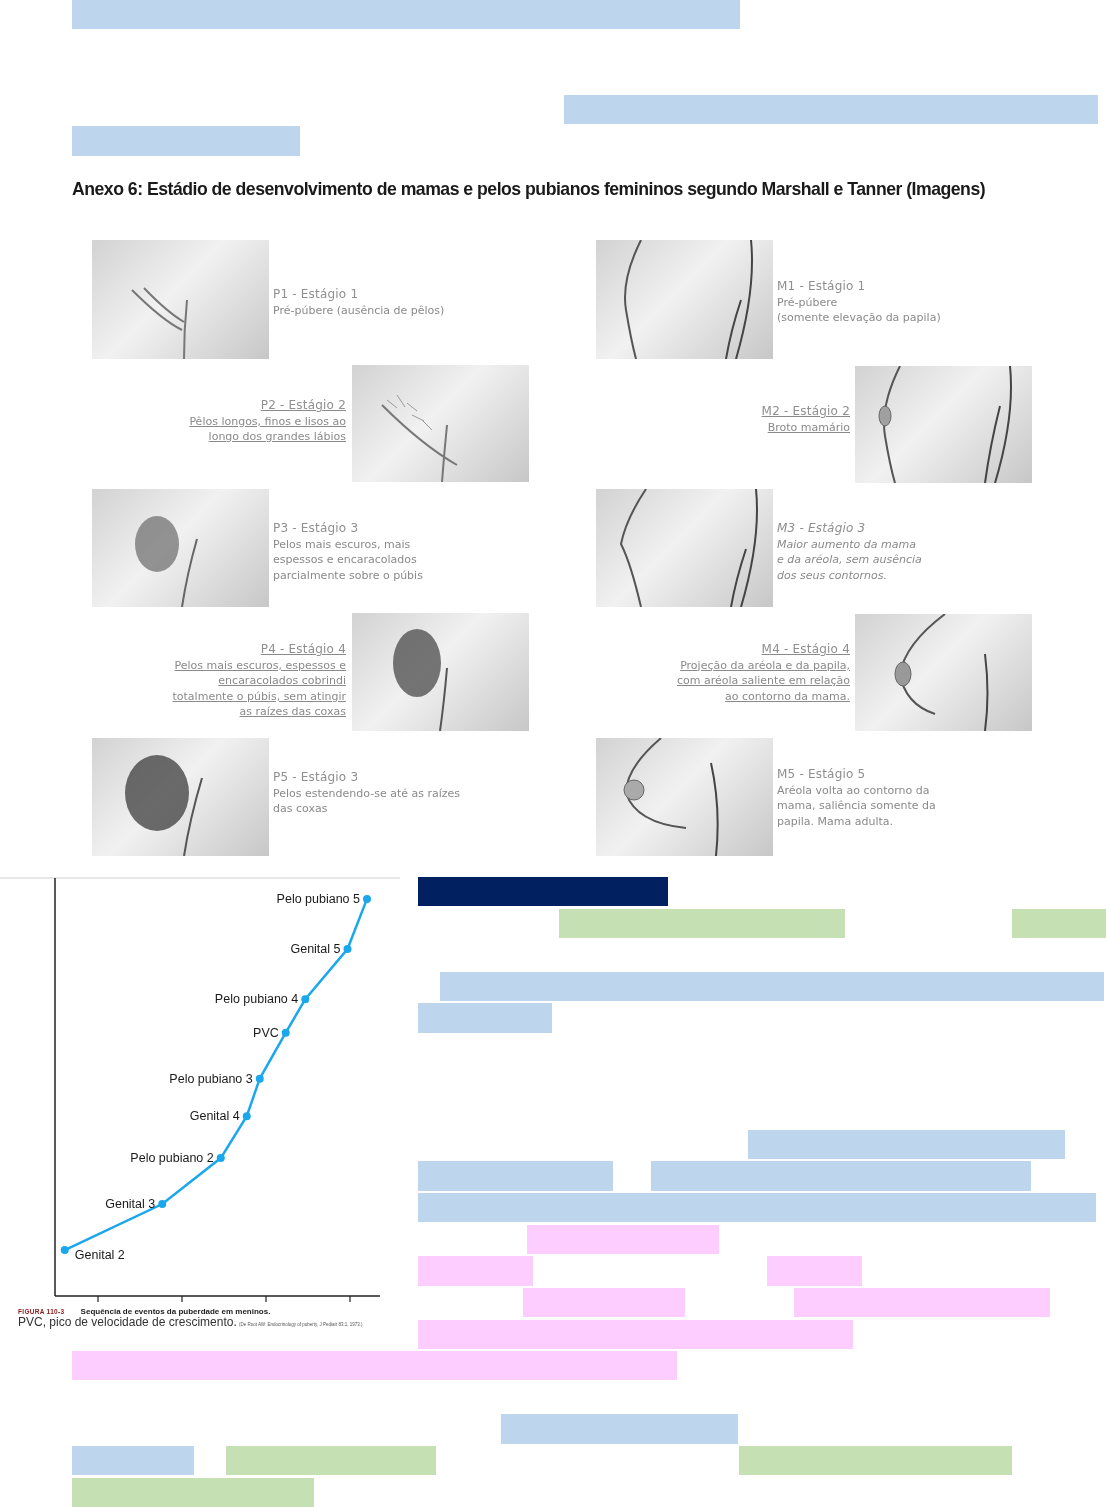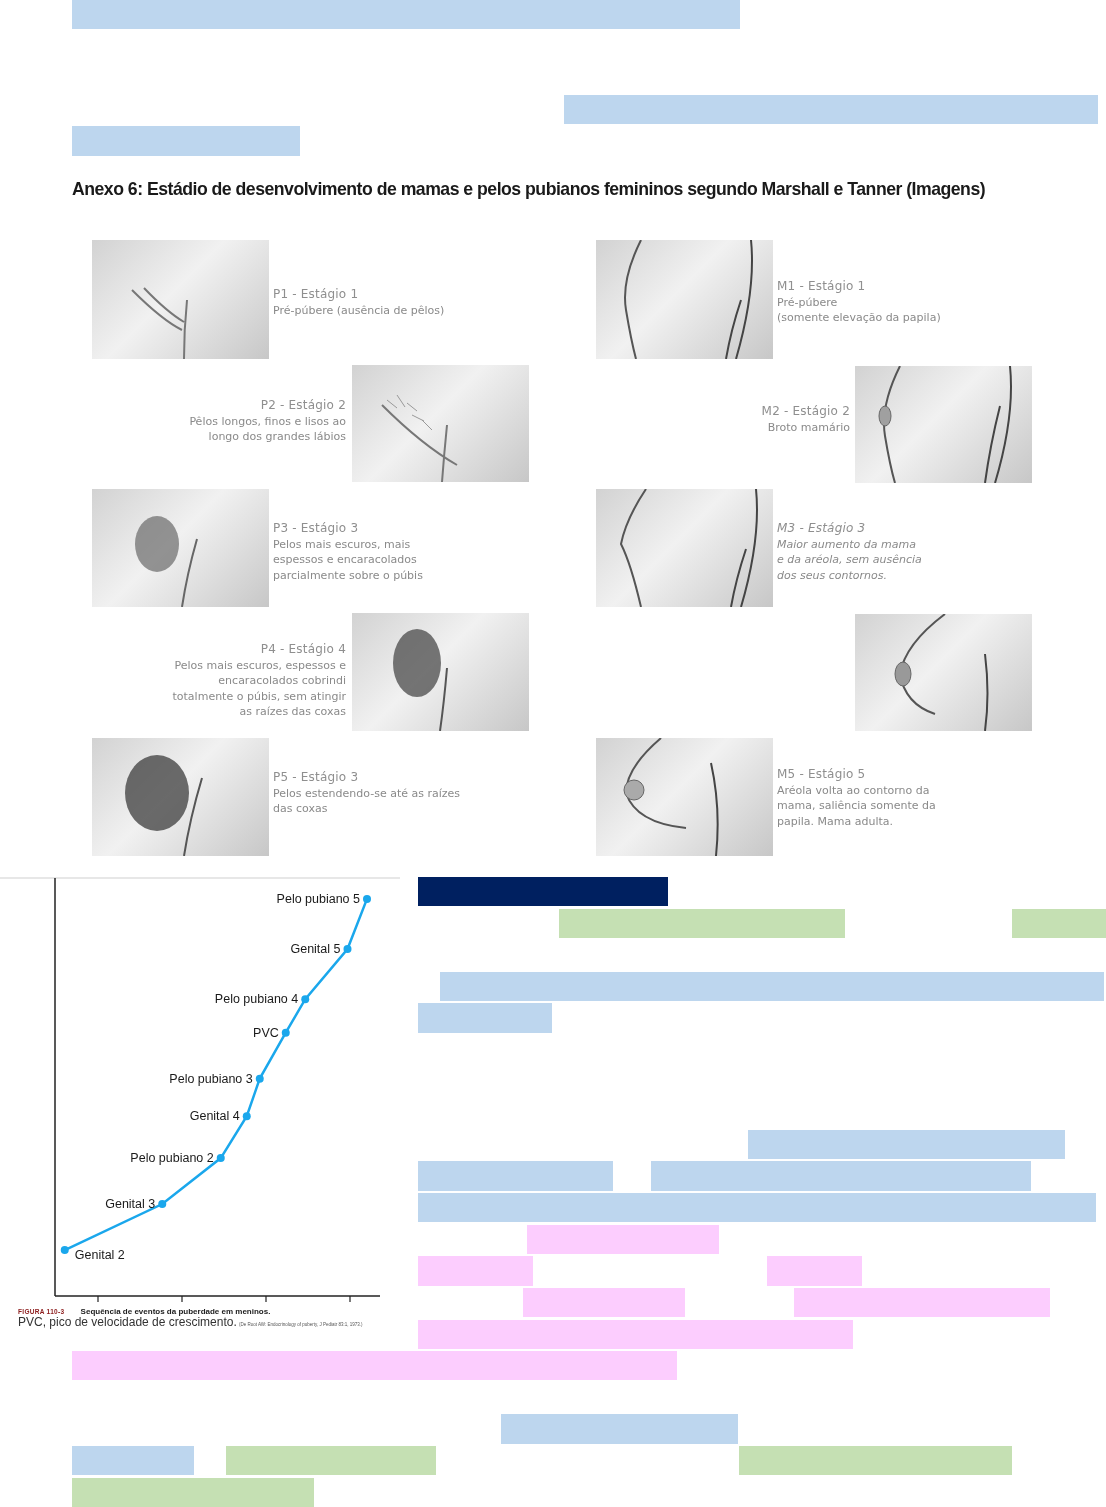--- a/index.html
+++ b/index.html
@@ -15,21 +15,21 @@
   .annex-title { left: 72px; top: 178px; font-family: "Liberation Sans", sans-serif;
     font-weight: bold; font-size: 19px; color: #1a1a1a; letter-spacing: -0.55px;
     transform: scaleX(0.93); transform-origin: left center; white-space: nowrap; }
 
   .plate { position: absolute; overflow: hidden;
     background: linear-gradient(135deg, #d2d2d2 0%, #f1f1f1 45%, #c7c7c7 100%); }
   .plate svg { position: absolute; left: 0; top: 0; width: 100%; height: 100%; }
 
   .stage-text { position: absolute; font-family: "DejaVu Sans", sans-serif;
     font-size: 11px; line-height: 15.5px; color: #8a8a8a; }
-  .stage-text.right { text-align: right; }
+  .stage-text.right { text-align: right; text-decoration: underline; }
   .stage-title { display: block; font-size: 12px; color: #8f8f8f; letter-spacing: 0.2px; }
   .stage-line { display: block; white-space: nowrap; }
 
   .chart-box { position: absolute; left: 0; top: 876px; width: 400px; height: 460px; }
   .chart-box svg { position: absolute; left: 0; top: 0; }
   .caption { position: absolute; left: 18px; top: 1307px; font-family: "Liberation Sans", sans-serif;
     font-size: 8px; color: #333; line-height: 10px; white-space: nowrap; }
   .caption .fig-label { color: #8b1a1a; font-weight: bold; font-size: 6.5px; letter-spacing: 0.3px; }
   .caption .fig-title { font-weight: bold; font-size: 8px; margin-left: 14px; color: #222; }
   .caption .fig-sub { font-size: 12px; color: #333; }
@@ -166,20 +166,26 @@
     <span class="stage-line"> e da aréola, sem ausência</span>
     <span class="stage-line"> dos seus contornos.</span>
   </div>
 
   <div class="plate" style="left:855px;top:614px;width:177px;height:117px;">
     <svg viewBox="0 0 177 117" preserveAspectRatio="none">
         <path d="M90 0 Q50 30 45 60 Q50 90 80 100" stroke="#555" stroke-width="2" fill="none"></path>
         <ellipse cx="48" cy="60" rx="8" ry="12" fill="#999" stroke="#666"></ellipse>
         <path d="M130 40 Q135 80 130 117" stroke="#444" stroke-width="2" fill="none"></path>
       </svg>
+  </div>
+  <div class="stage-text right" style="right:256px;top:642px;">
+    <span class="stage-title">M4 - Estágio 4</span>
+    <span class="stage-line">Projeção da aréola e da papila,</span>
+    <span class="stage-line">com aréola saliente em relação</span>
+    <span class="stage-line">ao contorno da mama.</span>
   </div>
 
   <div class="plate" style="left:596px;top:738px;width:177px;height:118px;">
     <svg viewBox="0 0 177 118" preserveAspectRatio="none">
         <path d="M65 0 Q30 30 30 55 Q40 85 90 90" stroke="#555" stroke-width="2" fill="none"></path>
         <circle cx="38" cy="52" r="10" fill="#aaa" stroke="#666"></circle>
         <path d="M115 25 Q125 70 120 118" stroke="#444" stroke-width="2" fill="none"></path>
       </svg>
   </div>
   <div class="stage-text" style="left:777px;top:767px;">

